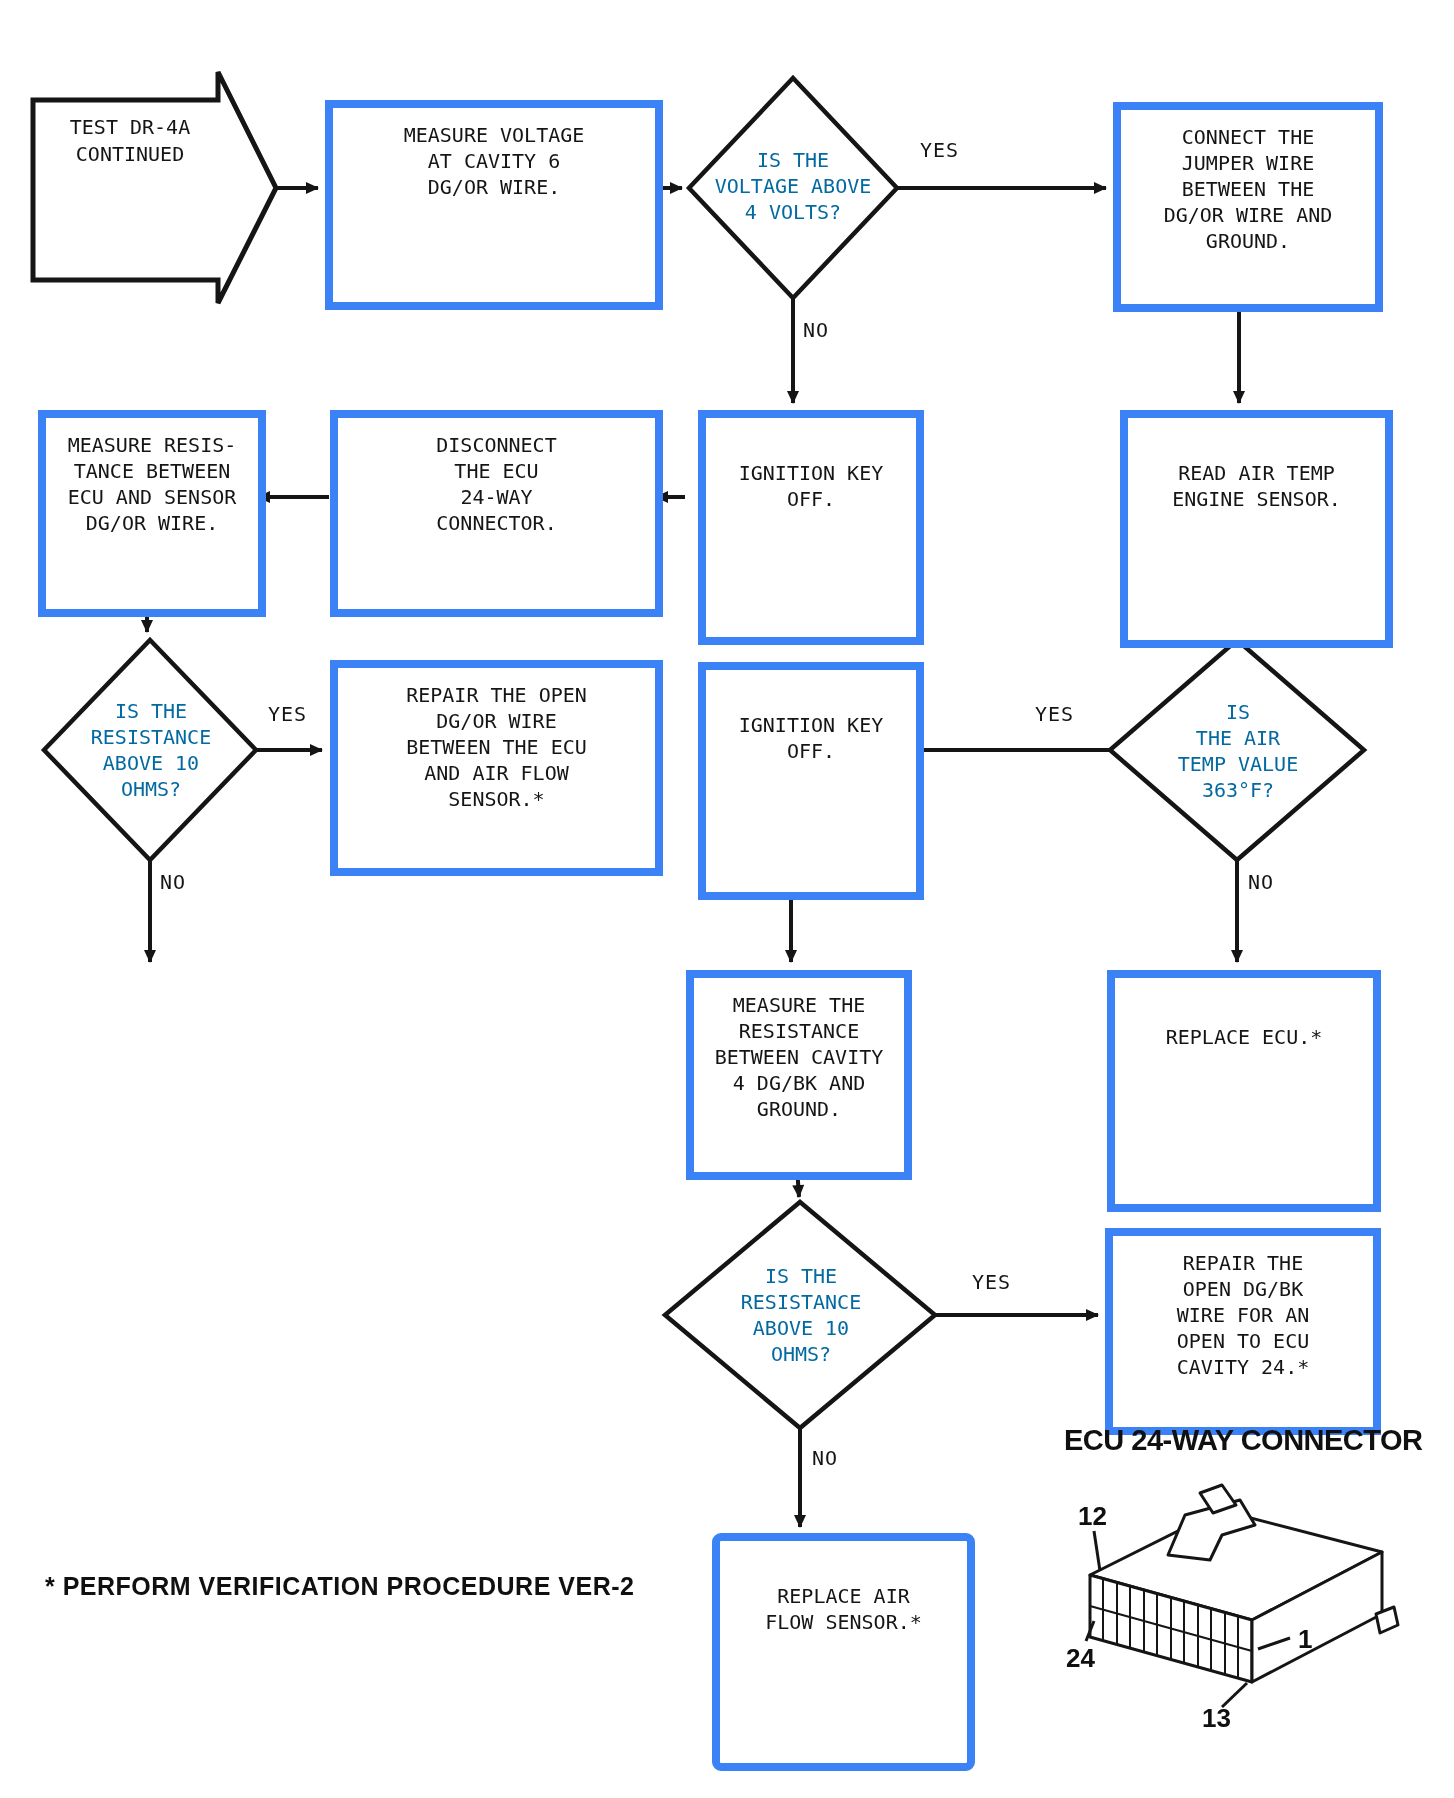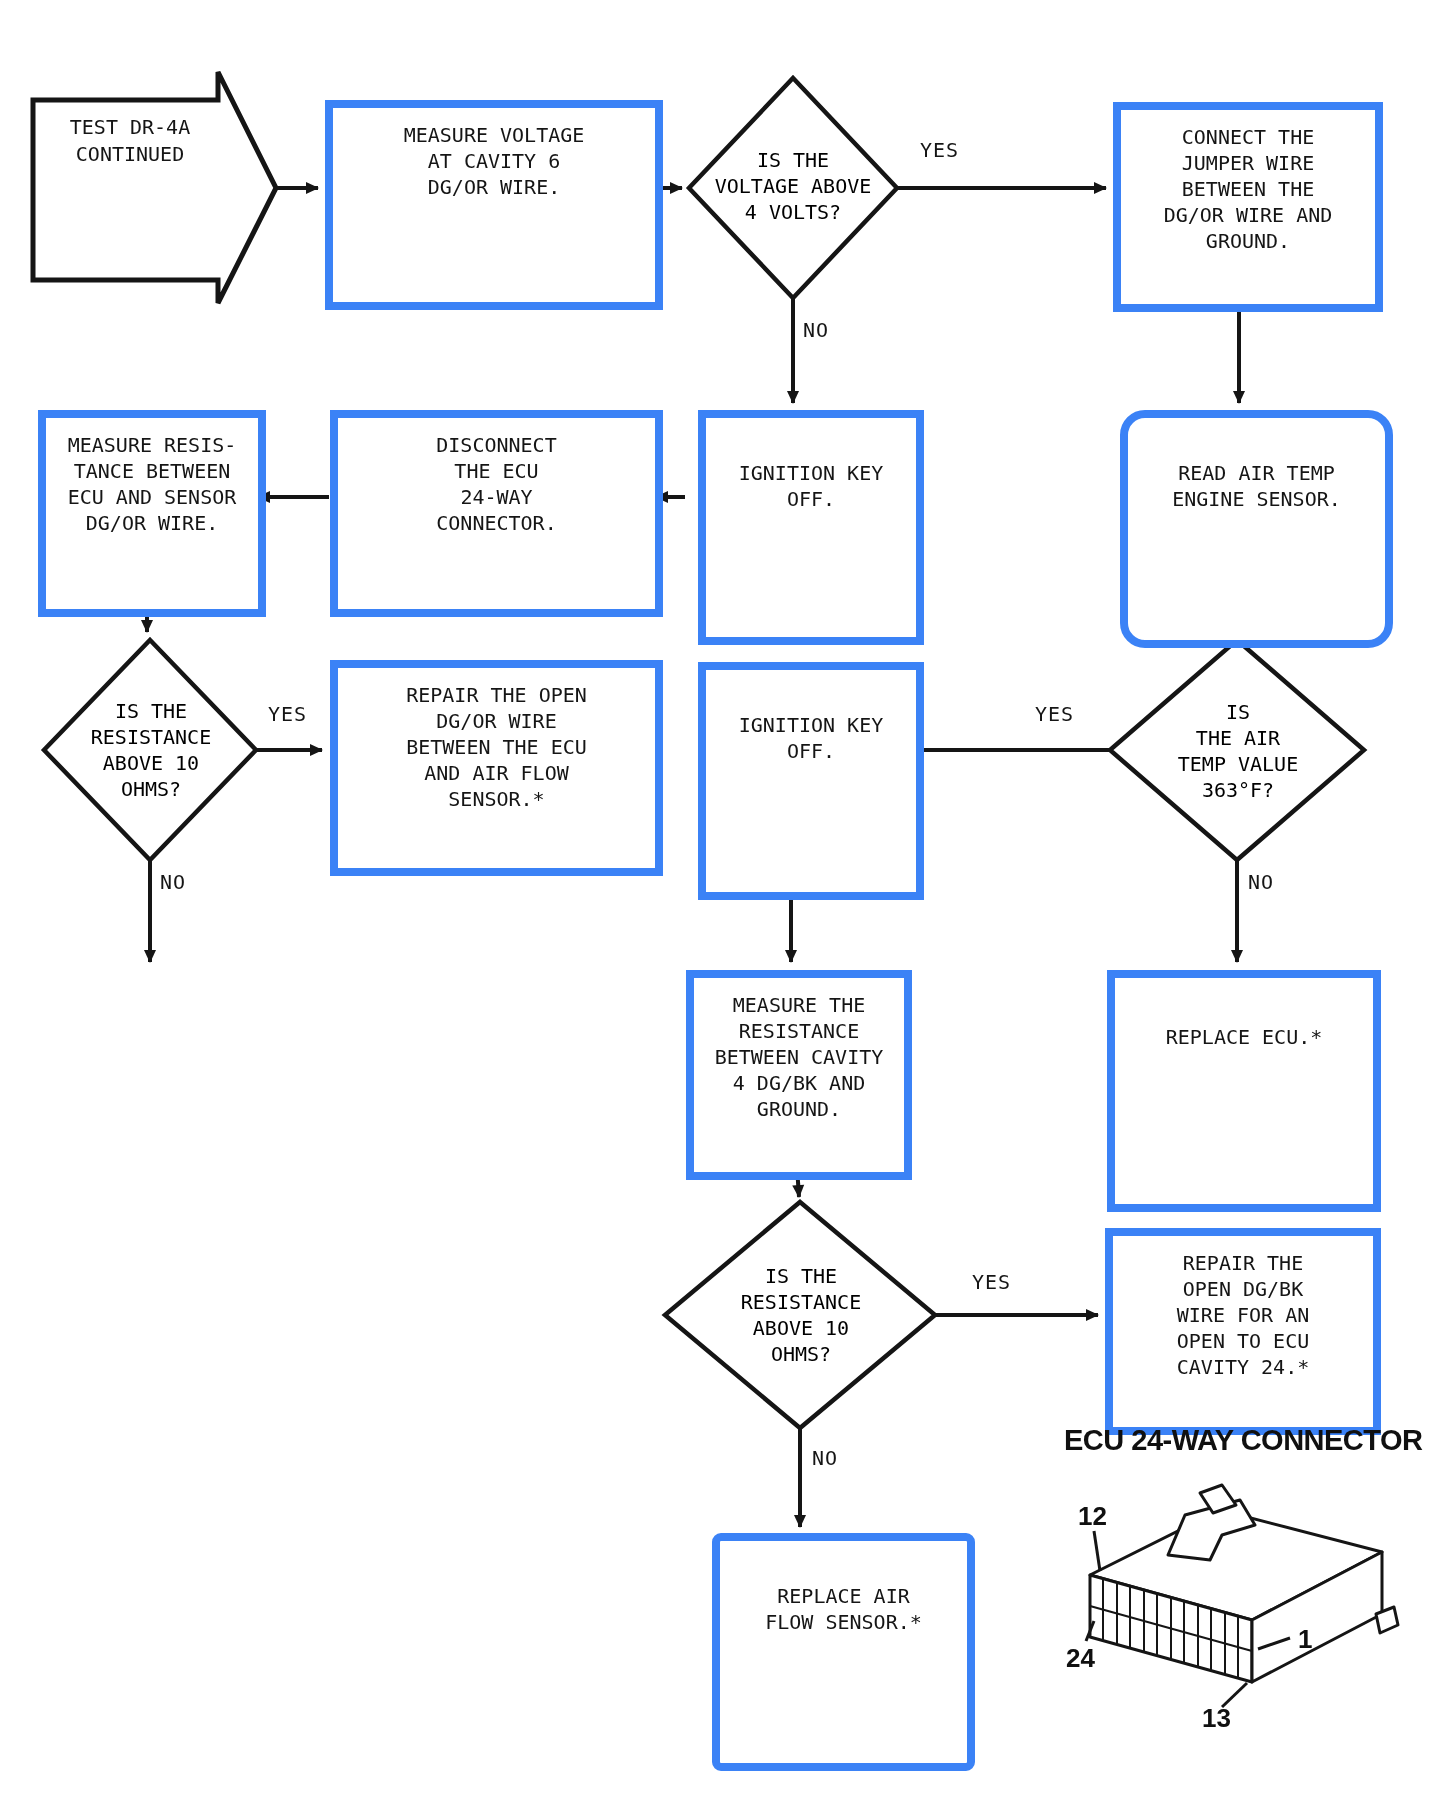--- a/index.html
+++ b/index.html
@@ -15,21 +15,21 @@
     position:absolute;
     border:8px solid #3b82f6;
     background:#fff;color:#151515;
     font-size:20px;line-height:26px;
     text-align:center;white-space:pre-line;
     padding-top:14px;
   }
   .pad-lg{padding-top:42px;margin-left:12px;}
   .pad-xl{padding-top:46px;}
   .dtext{
-    position:absolute;color:#000000;
+    position:absolute;color:#0369a1;
     font-size:20px;line-height:26px;
     text-align:center;white-space:pre-line;
     transform:translate(-50%,-50%);
   }
   .starttext{
     position:absolute;color:#151515;
     font-size:20px;line-height:27px;
     text-align:center;white-space:pre-line;
   }
   .elabel{position:absolute;font-size:20px;color:#151515;letter-spacing:1px;}
@@ -107,21 +107,21 @@
 DG/OR WIRE.</div>
 
   <div class="node" style="left:330px;top:410px;width:317px;height:177px;">DISCONNECT
 THE ECU
 24-WAY
 CONNECTOR.</div>
 
   <div class="node pad-lg" style="left:686px;top:410px;width:210px;height:177px;">IGNITION KEY
 OFF.</div>
 
-  <div class="node pad-lg" style="left:1108px;top:410px;width:257px;height:180px;border-radius:25px;">READ AIR TEMP
+  <div class="node pad-lg" style="left:1108px;top:410px;width:257px;height:180px;">READ AIR TEMP
 ENGINE SENSOR.</div>
 
   <div class="node" style="left:330px;top:660px;width:317px;height:186px;">REPAIR THE OPEN
 DG/OR WIRE
 BETWEEN THE ECU
 AND AIR FLOW
 SENSOR.*</div>
 
   <div class="node pad-lg" style="left:686px;top:662px;width:210px;height:180px;">IGNITION KEY
 OFF.</div>
@@ -162,20 +162,21 @@
 
   <div class="elabel" style="left:920px;top:138px;">YES</div>
   <div class="elabel" style="left:803px;top:318px;">NO</div>
   <div class="elabel" style="left:268px;top:702px;">YES</div>
   <div class="elabel" style="left:160px;top:870px;">NO</div>
   <div class="elabel" style="left:1035px;top:702px;">YES</div>
   <div class="elabel" style="left:1248px;top:870px;">NO</div>
   <div class="elabel" style="left:972px;top:1270px;">YES</div>
   <div class="elabel" style="left:812px;top:1446px;">NO</div>
 
+  <div class="footnote" style="left:45px;top:1572px;">* PERFORM VERIFICATION PROCEDURE VER-2</div>
 
   <div class="conn-title" style="left:1064px;top:1424px;">ECU 24-WAY CONNECTOR</div>
 
   <svg class="layer" style="left:1050px;top:1455px;" width="360" height="330" viewBox="0 0 360 330">
     <g stroke="#151515" stroke-width="3" fill="#ffffff" stroke-linejoin="round">
 
       <polygon points="40,120 170,55 332,97 202,165"></polygon>
 
       <polygon points="118,100 135,60 190,45 205,70 172,80 160,105"></polygon>
       <polygon points="150,38 172,30 186,50 163,58"></polygon>

